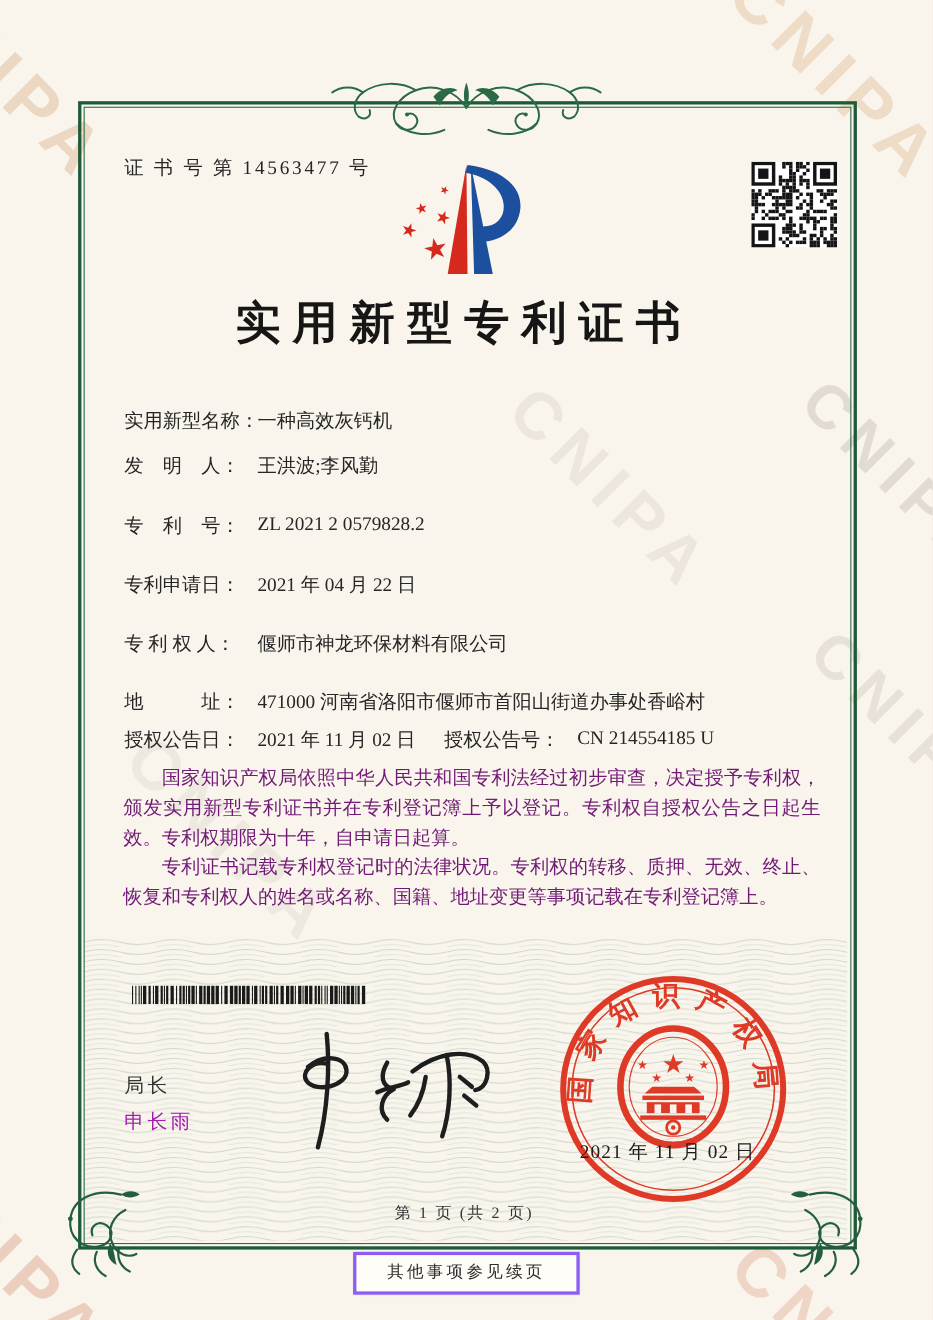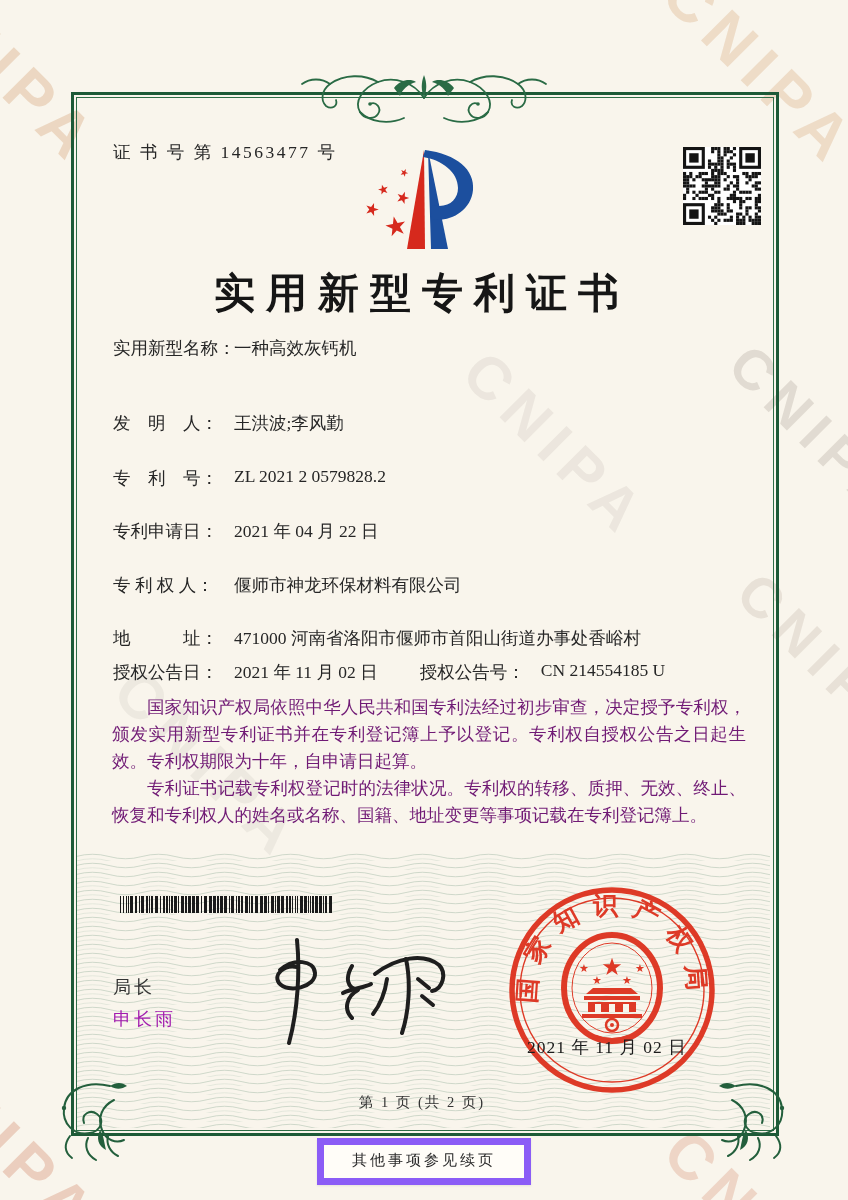--- a/index.html
+++ b/index.html
@@ -36,37 +36,37 @@
   .cert-no{position:absolute;left:113px;top:140px;font-size:17.5px;letter-spacing:2.5px;}
   .logo{position:absolute;left:345px;top:145px;width:150px;height:110px;}
   .qr{position:absolute;left:683px;top:147px;width:78px;height:78px;}
   .title{
     position:absolute;left:71px;top:266px;width:702px;text-align:center;
     font-size:41px;font-weight:700;letter-spacing:11px;color:#161616;
   }
   
   .row{position:absolute;left:113px;display:flex;font-size:17.5px;white-space:nowrap;}
   .row .lab{width:121px;flex:none;}
-  #r-name{top:336px}#r-inv{top:411px}#r-pat{top:466px}#r-file{top:519px}
+  #r-name{top:370px}#r-inv{top:411px}#r-pat{top:466px}#r-file{top:519px}
   #r-own{top:573px}#r-addr{top:626px}#r-grant{top:660px}
-  #r-grant .lab2{margin-left:42px;}
+  #r-grant .lab2{margin-left:26px;}
   
   .body-text{position:absolute;left:112px;top:694px;width:634px;font-size:17.5px;line-height:27px;text-align:justify;color:#701a75;}
   .body-text p{margin:0;text-indent:2em;}
   
   .barcode{position:absolute;left:120px;top:896px;width:218px;height:17px;}
   .director-label{position:absolute;left:113px;top:975px;font-size:18px;letter-spacing:3px;font-family:"Liberation Sans","DejaVu Sans",sans-serif;color:#333;}
   .director-name{position:absolute;left:113px;top:1007px;font-size:18px;letter-spacing:3px;font-family:"Liberation Sans","DejaVu Sans",sans-serif;color:#a21caf;}
   .signature{position:absolute;left:236px;top:930px;width:218px;height:120px;z-index:4;}
   .seal{position:absolute;left:506px;top:884px;width:212px;height:212px;z-index:3;opacity:.94;}
   .seal-date{position:absolute;left:527px;top:1035px;font-size:17.5px;letter-spacing:1px;color:#1c1c1c;z-index:5;white-space:nowrap;}
   .page-info{position:absolute;left:71px;top:1093px;width:702px;text-align:center;font-size:14.5px;letter-spacing:2px;color:#333;z-index:4;}
   .cont-box{
     position:absolute;left:50%;transform:translateX(-50%);top:1138px;
-    background:#fffdf8;border:7px solid #8b5cf6;box-shadow:0 1px 2px rgba(0,0,0,.08);
+    background:#fffdf8;border:3px solid #8b5cf6;box-shadow:0 1px 2px rgba(0,0,0,.08);
     padding:6px 28px 8px;font-size:15px;letter-spacing:3px;color:#2b2b2b;z-index:4;white-space:nowrap;
   }
 </style>
 </head>
 <body>
 
 <div class="page">
 
   <div class="wm wm1">CNIPA</div>
   <div class="wm wm2">CNIPA</div>

